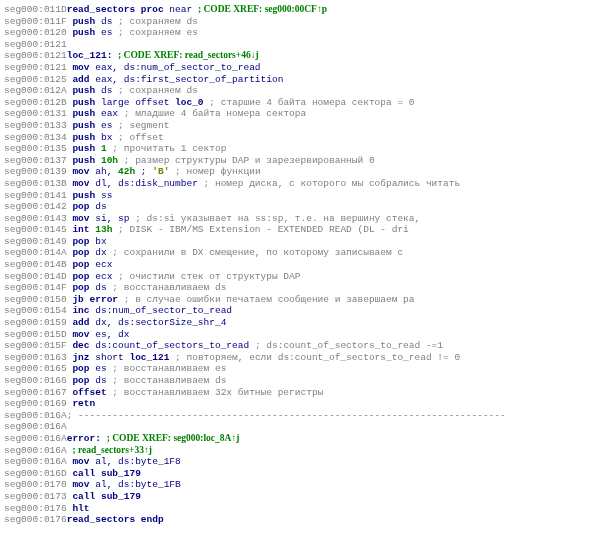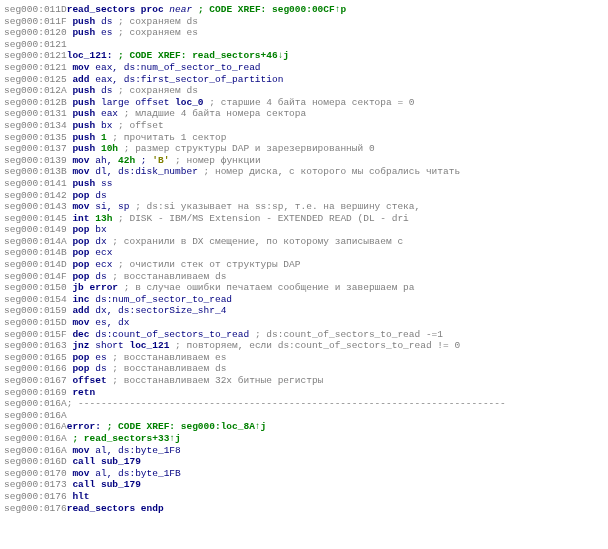--- a/index.html
+++ b/index.html
@@ -9,44 +9,45 @@
       font-family: "Courier New", Consolas, monospace;
       font-size: 9.5px;
       line-height: 11.6px;
       white-space: nowrap;
       color: #000080;
     }
     .line { display: block; }
     .addr { color: #808080; display:inline-block;text-align:center; }
     .label { color: #000080; font-weight: bold; }
     .proc { color: #000080; font-weight: bold; }
-    .proctype { color: #000080; font-style: italic; }
+    .proctype { color: #000080; }
     .mnemonic { color: #000080; font-weight: bold; }
     .operand { color: #000080; }
     .number { color: #008000; font-weight: bold; }
     .numhex { color: #008000; font-weight: bold; }
     .char { color: #808000; font-weight: bold; }
     .comment { color: #808080; }
-    .xref { color: #008000; font-weight: bold; }
+    .xref { color: #008000; font-weight: bold; font-family: Liberation Serif, serif; }
     .dashline { color: #808080; }
   </style>
 </head>
 <body>
 
 <div id="listing">
     <div class="line"><span class="addr">seg000:011D  </span><span class="proc">read_sectors   </span><span class="mnemonic">proc </span><span class="proctype">near                </span><span class="xref">; CODE XREF: seg000:00CF↑p</span></div>
     <div class="line"><span class="addr">seg000:011F  </span>           <span class="mnemonic">push    </span><span class="operand">ds</span>                          <span class="comment">; сохраняем ds</span></div>
     <div class="line"><span class="addr">seg000:0120  </span>           <span class="mnemonic">push    </span><span class="operand">es</span>                          <span class="comment">; сохраняем es</span></div>
     <div class="line"><span class="addr">seg000:0121  </span>           </div>
     <div class="line"><span class="addr">seg000:0121  </span><span class="label">loc_121:                           </span><span class="xref">; CODE XREF: read_sectors+46↓j</span></div>
     <div class="line"><span class="addr">seg000:0121  </span>           <span class="mnemonic">mov     </span><span class="operand">eax, ds:num_of_sector_to_read</span></div>
     <div class="line"><span class="addr">seg000:0125  </span>           <span class="mnemonic">add     </span><span class="operand">eax, ds:first_sector_of_partition</span></div>
     <div class="line"><span class="addr">seg000:012A  </span>           <span class="mnemonic">push    </span><span class="operand">ds</span>                          <span class="comment">; сохраняем ds</span></div>
     <div class="line"><span class="addr">seg000:012B  </span>           <span class="mnemonic">push    </span>large offset <span class="label">loc_0</span>          <span class="comment"> ; старшие 4 байта номера сектора = 0</span></div>
     <div class="line"><span class="addr">seg000:0131  </span>           <span class="mnemonic">push    </span><span class="operand">eax</span>                         <span class="comment">; младшие 4 байта номера сектора</span></div>
+    <div class="line"><span class="addr">seg000:0133  </span>           <span class="mnemonic">push    </span><span class="operand">es</span>                          <span class="comment">; segment</span></div>
     <div class="line"><span class="addr">seg000:0134  </span>           <span class="mnemonic">push    </span><span class="operand">bx</span>                          <span class="comment">; offset</span></div>
     <div class="line"><span class="addr">seg000:0135  </span>           <span class="mnemonic">push    </span><span class="number">1</span>                           <span class="comment">; прочитать 1 сектор</span></div>
     <div class="line"><span class="addr">seg000:0137  </span>           <span class="mnemonic">push    </span><span class="numhex">10h</span>                         <span class="comment">; размер структуры DAP и зарезервированный 0</span></div>
     <div class="line"><span class="addr">seg000:0139  </span>           <span class="mnemonic">mov     </span>ah, <span class="numhex">42h</span> ; <span class="char">'B'</span>               <span class="comment">    ; номер функции</span></div>
     <div class="line"><span class="addr">seg000:013B  </span>           <span class="mnemonic">mov     </span><span class="operand">dl, ds:disk_number</span>          <span class="comment"> ; номер диска, с которого мы собрались читать</span></div>
     <div class="line"><span class="addr">seg000:0141  </span>           <span class="mnemonic">push    </span><span class="operand">ss</span>                          </div>
     <div class="line"><span class="addr">seg000:0142  </span>           <span class="mnemonic">pop     </span><span class="operand">ds</span>                          </div>
     <div class="line"><span class="addr">seg000:0143  </span>           <span class="mnemonic">mov     </span><span class="operand">si, sp</span>                      <span class="comment">; ds:si указывает на ss:sp, т.е. на вершину стека,</span></div>
     <div class="line"><span class="addr">seg000:0145  </span>           <span class="mnemonic">int     </span><span class="numhex">13h</span>                         <span class="comment">; DISK - IBM/MS Extension - EXTENDED READ (DL - dri</span></div>
     <div class="line"><span class="addr">seg000:0149  </span>           <span class="mnemonic">pop     </span><span class="operand">bx</span>                          </div>

